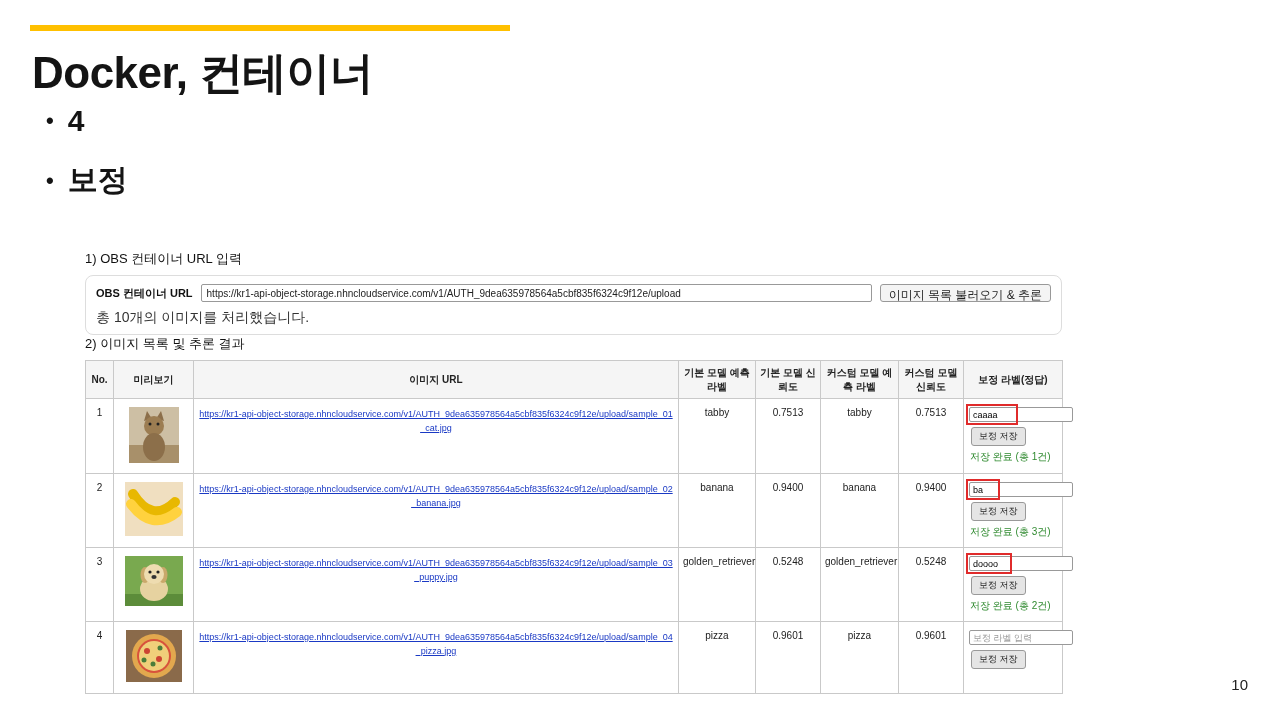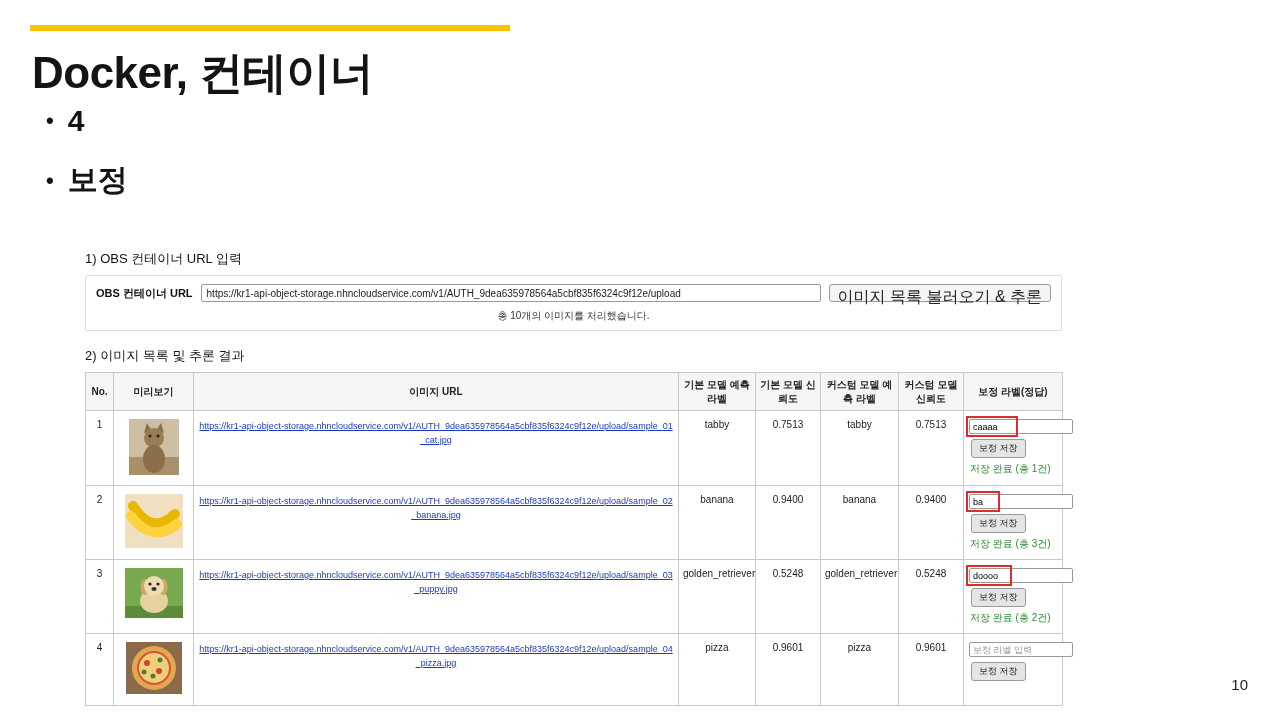--- a/index.html
+++ b/index.html
@@ -18,26 +18,26 @@
   }
   .bullets { position:absolute; left:46px; top:104px; list-style:none; }
   .bullets li { display:flex; align-items:center; gap:14px; margin-bottom:22px; font-size:30px; font-weight:bold; color:#141414; }
   .bullets li .dot { font-size:22px; line-height:1; }
   .page-num { position:absolute; right:32px; bottom:27px; font-size:15px; color:#222; }
 
   
   .app-shot { position:absolute; left:85px; top:250px; width:977px; color:#111; }
   .sec-title { font-size:13px; font-weight:normal; margin-bottom:7px; color:#111; }
 
-  .url-box { border:1px solid #ddd; border-radius:2px; padding:8px 10px 7px 10px; margin-bottom:16px; background:#fff; }
+  .url-box { border:1px solid #ddd; border-radius:8px; padding:8px 10px 7px 10px; background:#fff; }
   .url-row { display:flex; align-items:center; gap:8px; }
   .url-label { font-size:11px; font-weight:bold; white-space:nowrap; }
   .url-input { flex:1; height:18px; font-size:10px; border:1px solid #999; border-radius:2px; padding:0 5px; color:#222; font-family:"Liberation Sans",sans-serif; }
-  .fetch-btn { font-size:16px; padding:2px 8px; height:18px; border:1px solid #999; background:#f4f4f4; border-radius:3px; white-space:nowrap; color:#222; cursor:pointer; font-family:"Liberation Sans",sans-serif; }
-  .status { font-size:10px; margin-top:7px; color:#333;text-align:center; }
+  .fetch-btn { font-size:12px; padding:2px 8px; height:18px; border:1px solid #999; background:#f4f4f4; border-radius:3px; white-space:nowrap; color:#222; cursor:pointer; font-family:"Liberation Sans",sans-serif; }
+  .status { font-size:14px; margin-top:7px; color:#333; }
 
   table.result { border-collapse:collapse; width:100%; table-layout:fixed; background:#fff; }
   table.result th, table.result td { border:1px solid #c9c9c9; }
   table.result th {
     background:#f5f5f5; font-size:10px; font-weight:bold; text-align:center;
     padding:5px 2px; vertical-align:middle; line-height:1.35; color:#222;
   }
   table.result td { font-size:10px; text-align:center; vertical-align:top; padding:8px 4px; height:72px; color:#222; }
   td.c-url { text-align:left; word-break:break-all; line-height:1.3; padding-left:6px; }
   td.c-url a { color:#1a39c4; text-decoration:underline; font-size:9px; }

